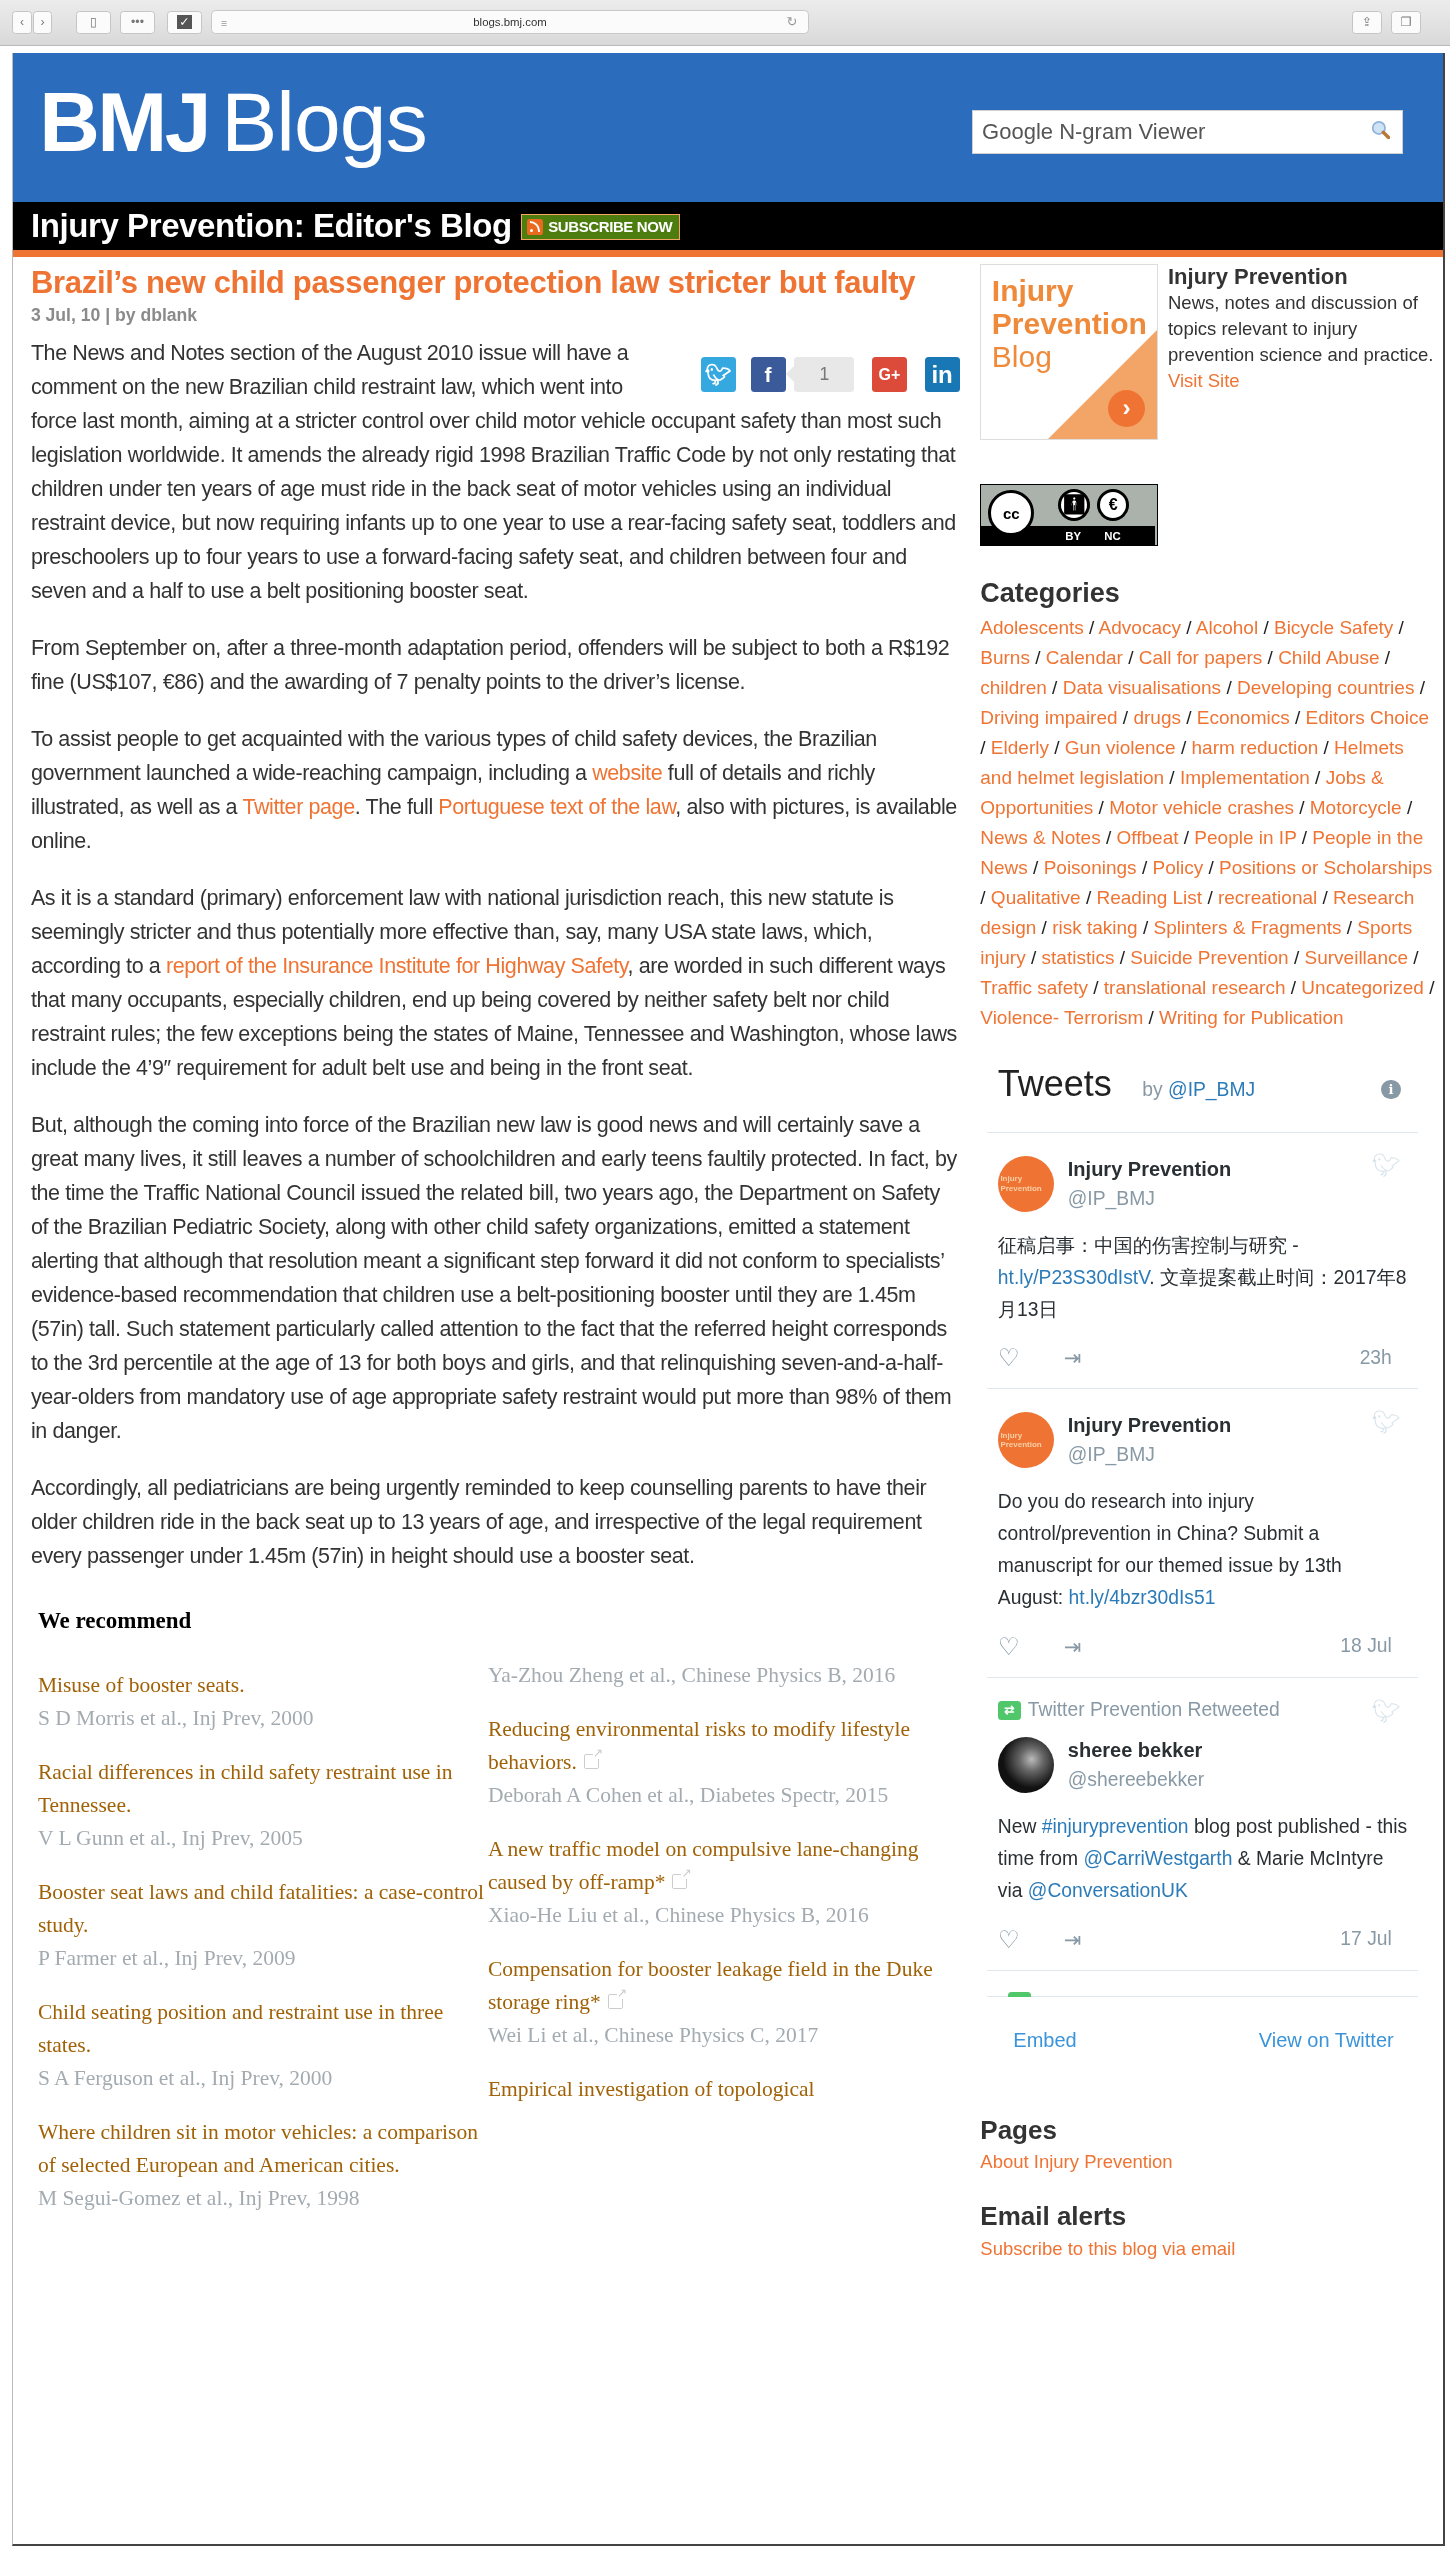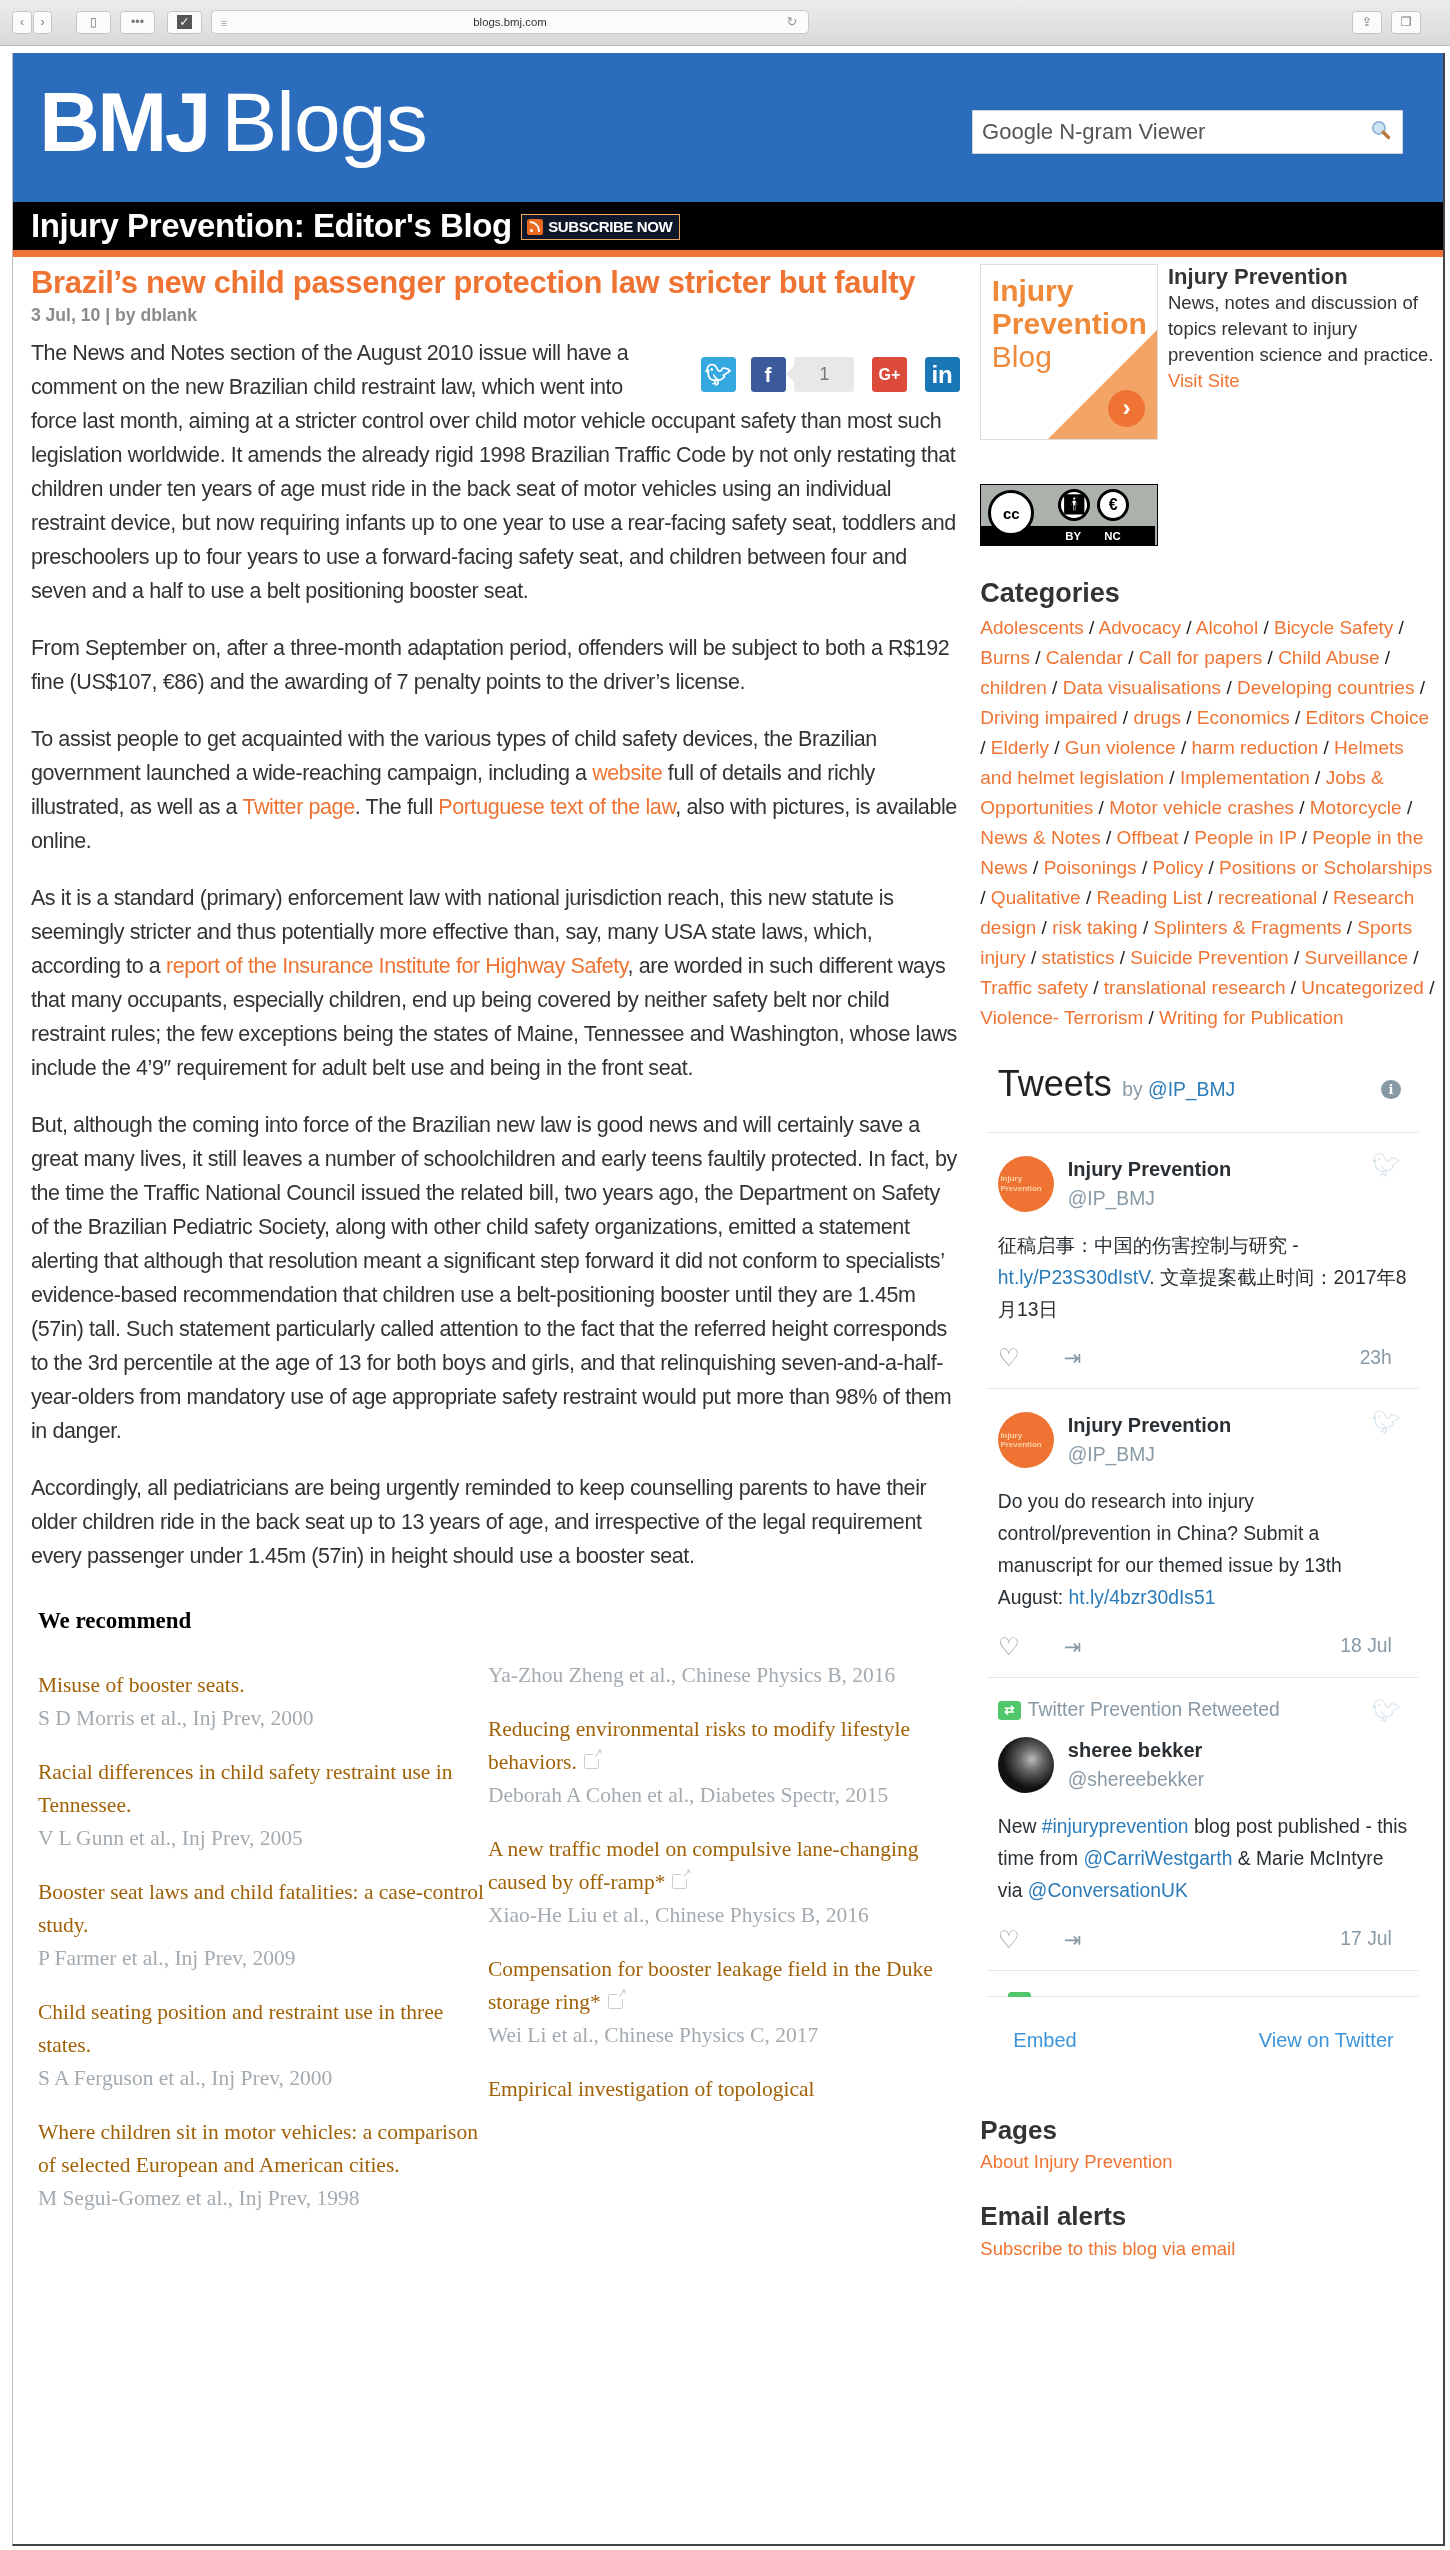--- a/index.html
+++ b/index.html
@@ -18,21 +18,21 @@
   .masthead { height: 149px; background: #2c6cbd; position: relative; }
   .logo { position: absolute; left: 26px; top: 25px; color: #fff; font-size: 84px; line-height: 88px; letter-spacing: -0.9px; }
   .logo b { font-weight: 700; letter-spacing: -2.6px; }
   .logo span { font-weight: 400; margin-left: 12.3px; }
   .search { position: absolute; left: 959px; top: 57px; width: 431px; height: 44px; background: #fff; border: 0.9px solid #d0d0d0; display: flex; align-items: center; padding-left: 8.8px; }
   .search input { border: none; outline: none; font-size: 22px; color: #555; width: 369px; font-family: "Liberation Sans", sans-serif; background: transparent; }
   .search .mag { position: absolute; right: 12.3px; top: 8.8px; width: 19.3px; height: 19.3px; }
 
   .blogbar { height: 55px; background: #000; display: flex; align-items: center; padding-left: 17.6px; border-bottom: 7px solid #ef7433; }
   .blogbar h1 { color: #fff; font-size: 33px; font-weight: 700; letter-spacing: -0.4px; }
-  .subscribe { margin-left: 8.8px; height: 26px; background: #0f172a; border: 0.9px solid #f6a661; display: flex; align-items: center; padding: 0 7px 0 5.3px; color: #fff; font-size: 15px; font-weight: 700; letter-spacing: -0.4px; margin-top: 1.8px; }
+  .subscribe { margin-left: 8.8px; height: 26px; background: #4d7c0f; border: 0.9px solid #f6a661; display: flex; align-items: center; padding: 0 7px 0 5.3px; color: #fff; font-size: 15px; font-weight: 700; letter-spacing: -0.4px; margin-top: 1.8px; }
   .rss { width: 16px; height: 16px; background: #e96a1f; border-radius: 2.6px; margin-right: 5.3px; position: relative; }
   .rss::after { content: ""; position: absolute; left: 2.6px; bottom: 2.6px; width: 3.5px; height: 3.5px; background: #fff; border-radius: 50%; }
   .rss::before { content: ""; position: absolute; left: 2.6px; top: 2.6px; width: 8.8px; height: 8.8px; border-top: 2.6px solid #fff; border-right: 2.6px solid #fff; border-radius: 0 10.5px 0 0; }
 
   
   .main { position: absolute; left: 5.3px; top: 211px; width: 941px; }
   .post-title { color: #ef7433; font-size: 31px; font-weight: 700; line-height: 37px; letter-spacing: -0.3px; }
   .post-meta { color: #8a8a8a; font-size: 17.6px; font-weight: 700; margin-top: 3.5px; }
   .body p { font-size: 21.5px; line-height: 34px; color: #333; margin-bottom: 23px; letter-spacing: -0.4px; }
   .body p.first { margin-top: 10.5px; }
@@ -74,21 +74,21 @@
   .cc { margin-top: 44px; width: 178px; height: 62px; background: #aab2ab; border: 1.8px solid #000; position: relative; }
   .cc .blk { position: absolute; left: 0; bottom: 0; width: 174px; height: 19.3px; background: #000; }
   .cc .circ { position: absolute; width: 39px; height: 39px; border-radius: 50%; background: #fff; border: 3.5px solid #000; display: flex; align-items: center; justify-content: center; font-weight: 700; font-size: 15px; color: #000; }
   .cc .lab { position: absolute; bottom: 2.6px; color: #fff; font-size: 11.4px; font-weight: 700; }
 
   .cat h2 { font-size: 27px; font-weight: 700; color: #333; margin-top: 32px; }
   .cat .list { font-size: 19px; line-height: 30px; color: #222; margin-top: 3.5px; }
   .cat .list a { color: #ef7433; text-decoration: none; }
 
   .tweets { margin-top: 30px; margin-left: 7px; width: 431px; }
-  .tw-head { display: flex; align-items: baseline; padding-left: 10.5px; padding-bottom: 27px; border-bottom: 0.9px solid #e1e8ed; position: relative; }
+  .tw-head { display: flex; align-items: baseline; padding-left: 10.5px; padding-bottom: 27px; border-bottom: 0.9px solid #e1e8ed; position: relative; gap: 20px; }
   .tw-head .tt { font-size: 36px; color: #222; font-weight: 400; }
   .tw-head .by { font-size: 19.3px; color: #8899a6; margin-left: 10.5px; }
   .tw-head .by a { color: #2b7bb9; text-decoration: none; }
   .info { position: absolute; right: 17.6px; top: 17.6px; width: 19.3px; height: 19.3px; border-radius: 50%; background: #8899a6; color: #fff; font-size: 13px; font-weight: 700; display: flex; align-items: center; justify-content: center; font-family: "DejaVu Serif", serif; }
   .tweet { padding: 21px 10.5px 17.6px 10.5px; border-bottom: 0.9px solid #e1e8ed; position: relative; }
   .tw-user { display: flex; align-items: center; }
   .avatar { width: 56px; height: 56px; border-radius: 50%; background: #ef7433; color: #f9cfa8; font-size: 8px; font-weight: 700; line-height: 9.7px; padding-left: 2.6px; display: flex; flex-direction: column; justify-content: center; }
   .avatar.dark { background: radial-gradient(circle at 60% 40%, #bbb 0, #666 25%, #111 60%); }
   .names { margin-left: 14px; }
   .names .nm { font-size: 20px; font-weight: 700; color: #292f33; line-height: 30px; }

